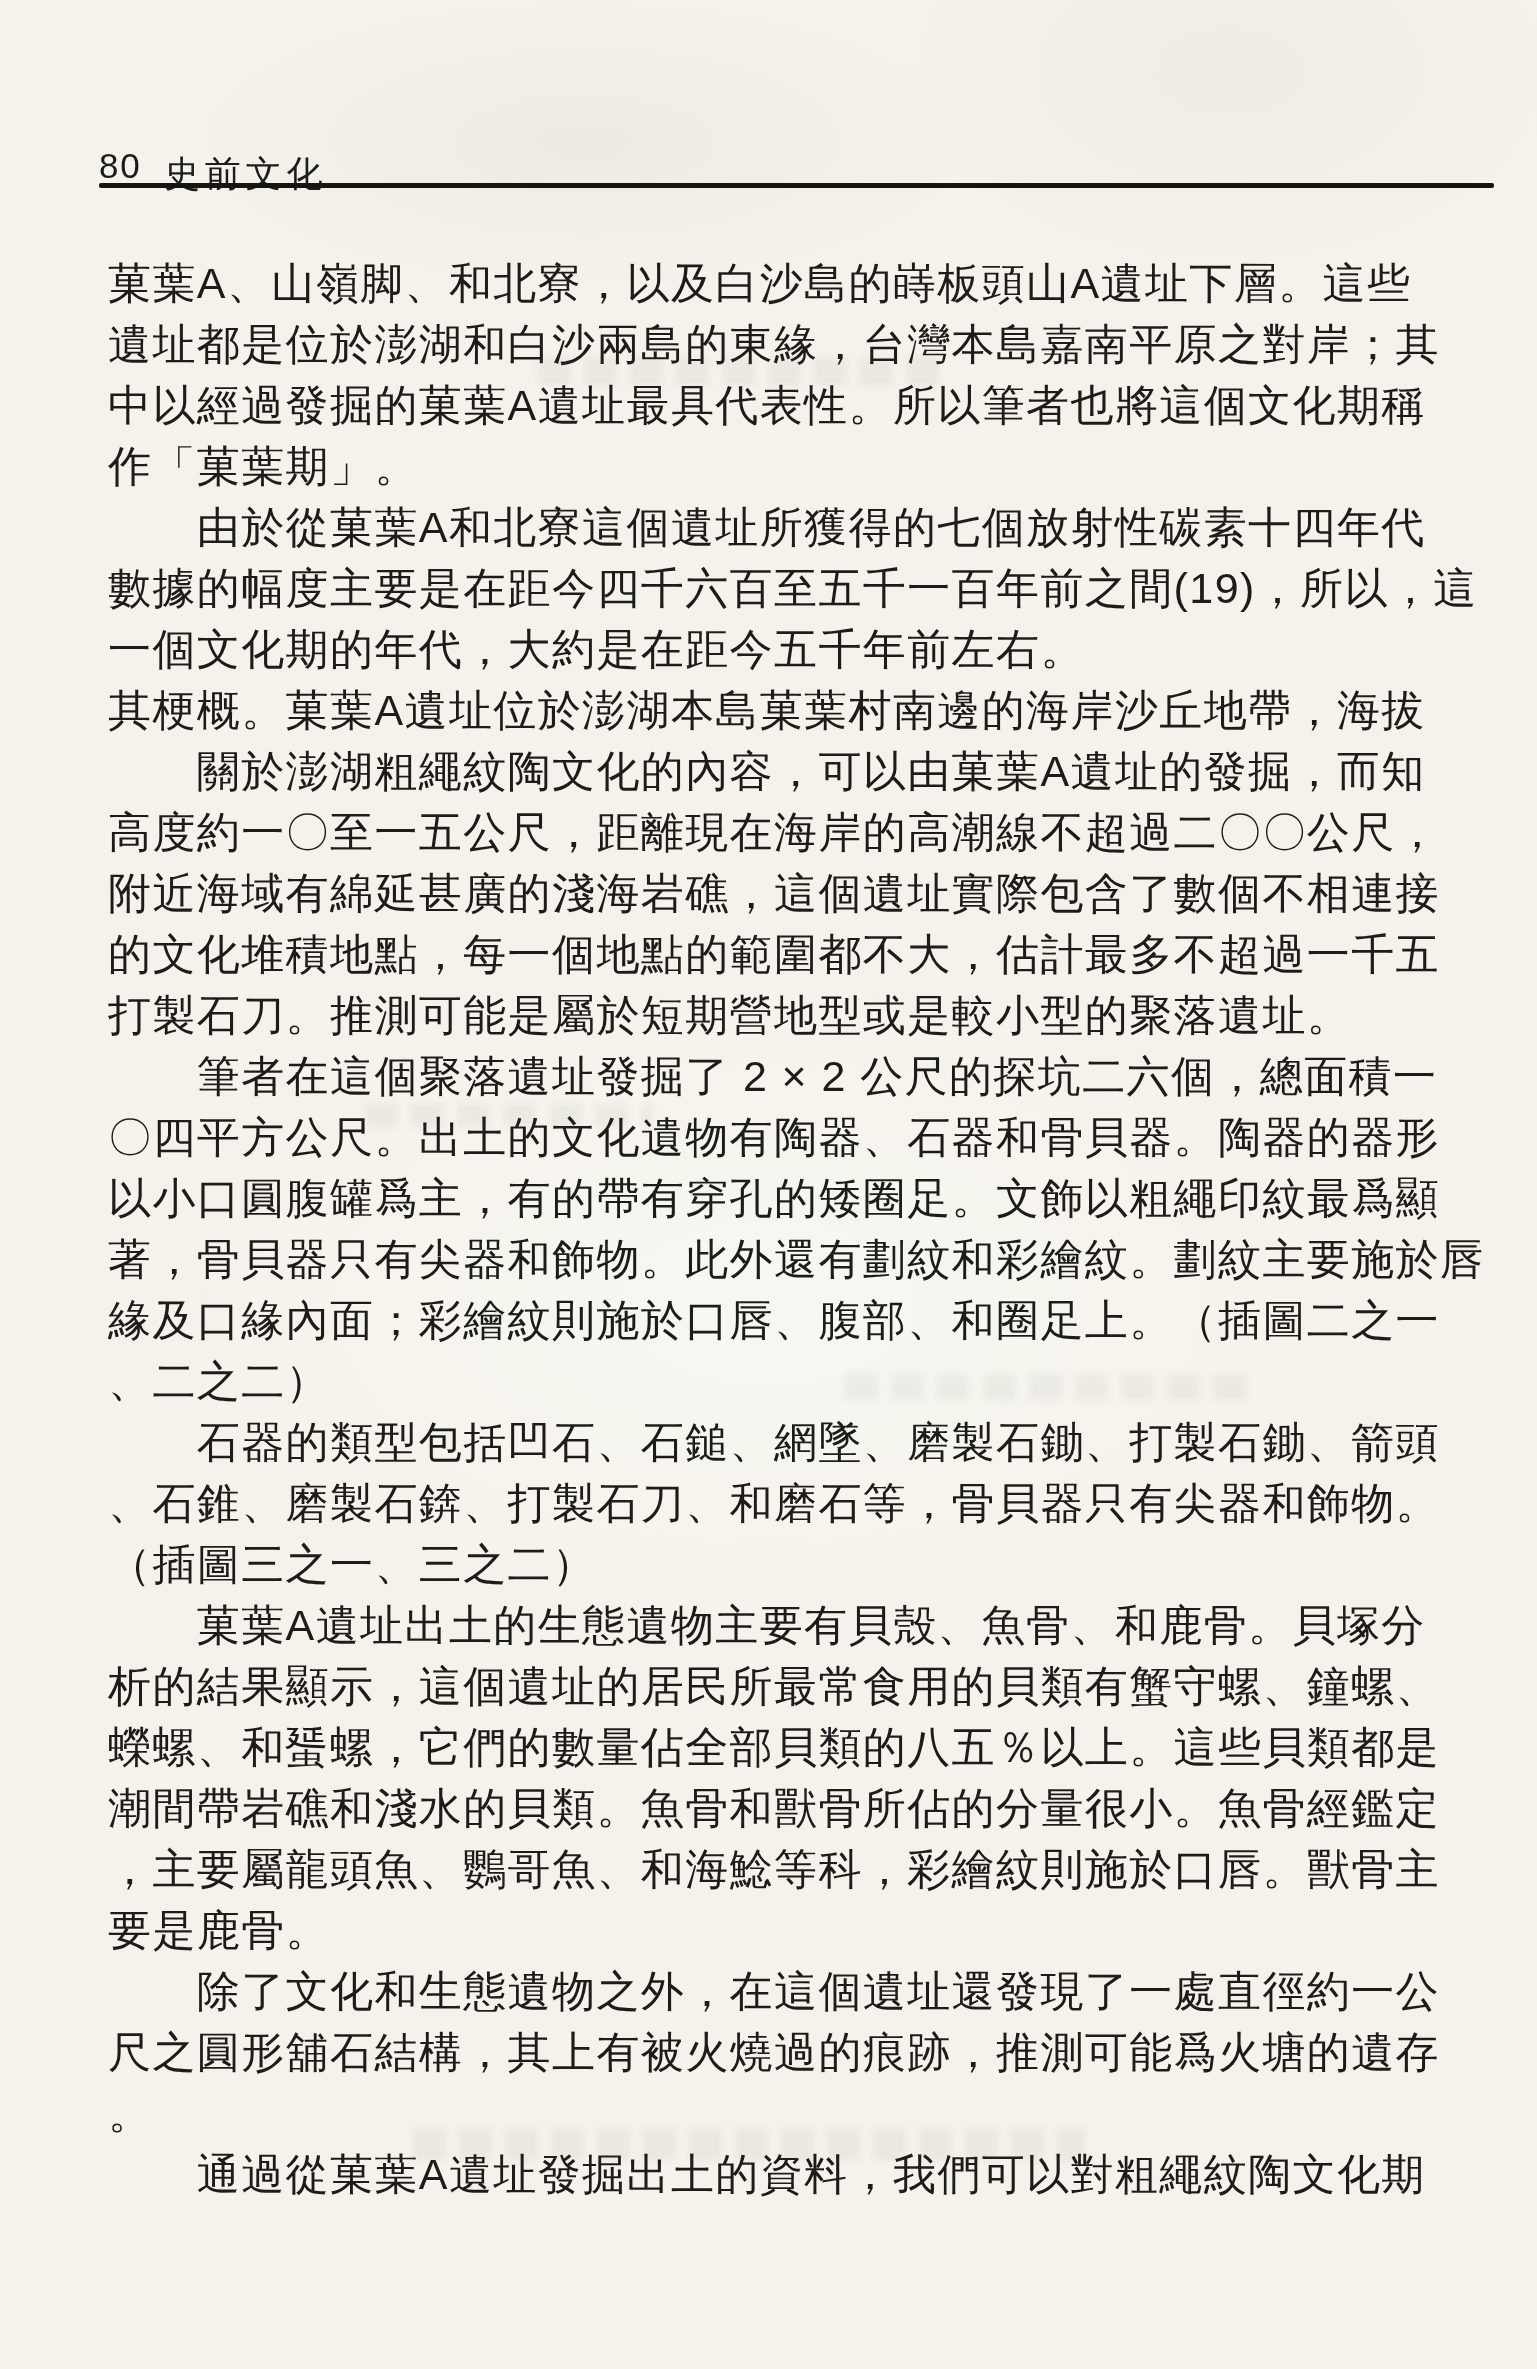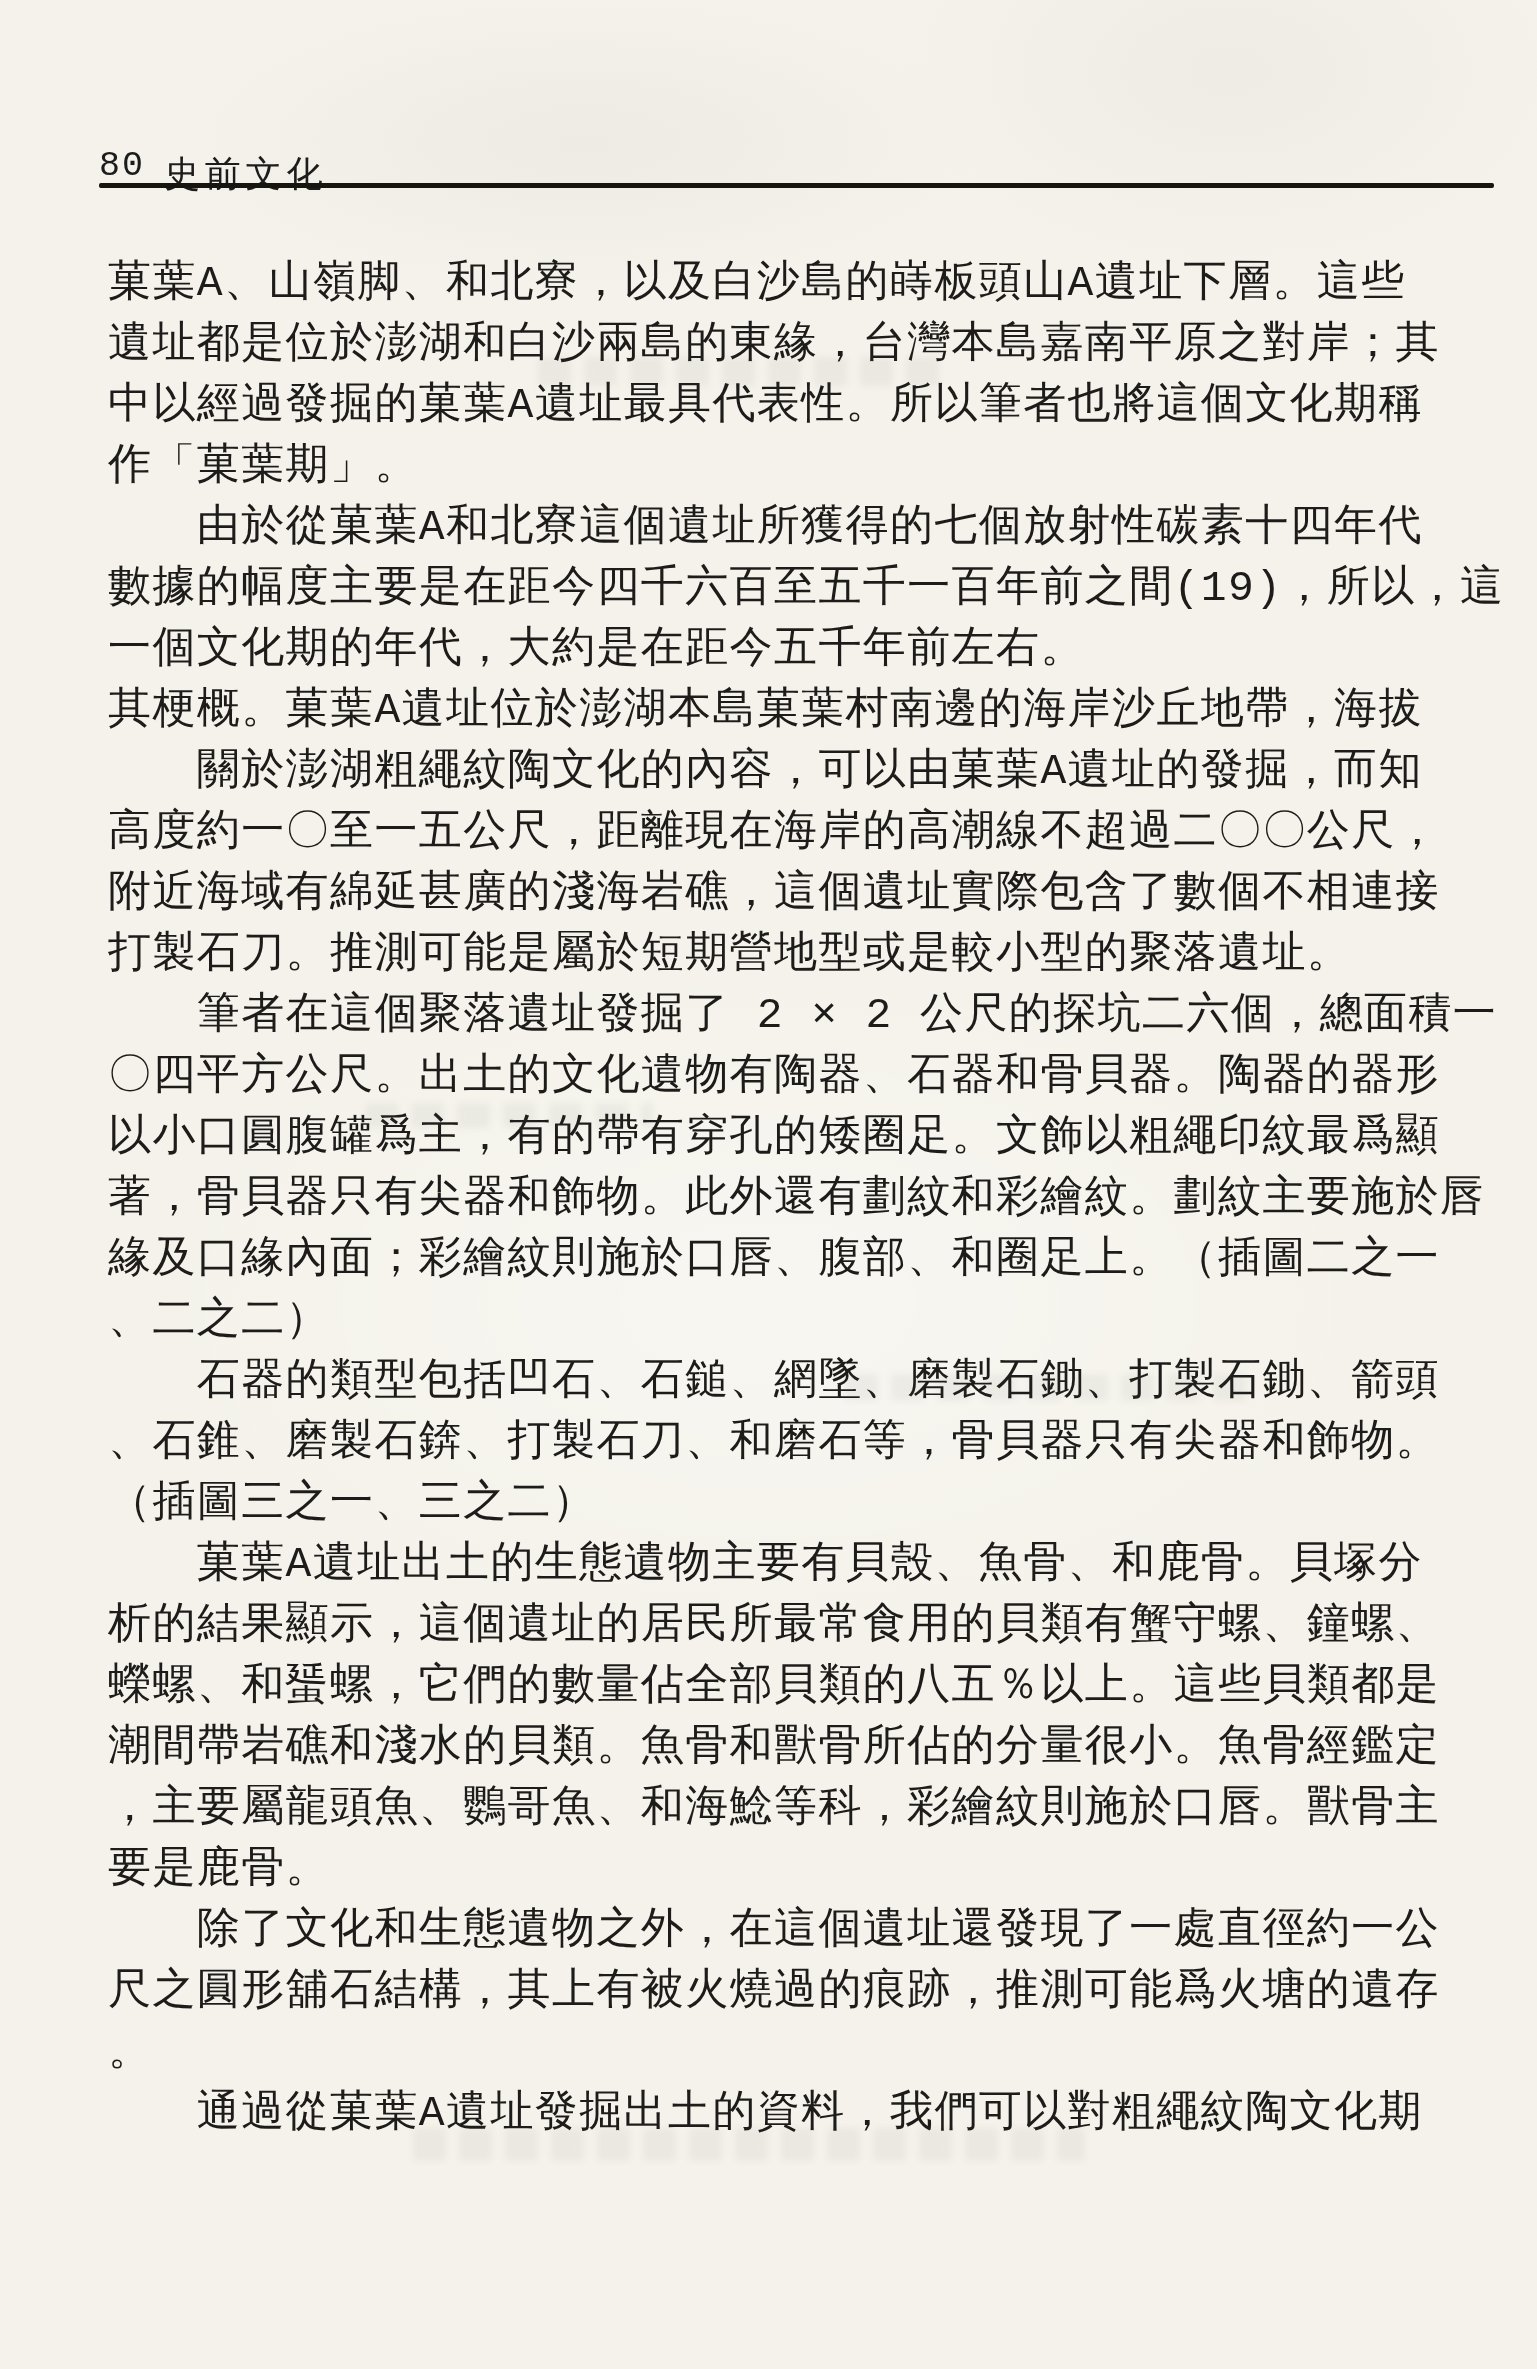--- a/index.html
+++ b/index.html
@@ -7,21 +7,21 @@
     padding: 0;
     background: #d8d6d0;
   }
   .page {
     position: relative;
     width: 1537px;
     height: 2369px;
     margin: 0 auto;
     overflow: hidden;
     color: #1c1c1c;
-    font-family: Liberation Mono, monospace;
+    font-family: Liberation Sans, sans-serif;
     background:
       radial-gradient(ellipse 576px 211px at 38% 6%, rgba(120,118,110,0.06), transparent 70%),
       radial-gradient(ellipse 480px 288px at 80% 3%, rgba(120,118,110,0.05), transparent 70%),
       radial-gradient(ellipse 865px 480px at 50% 55%, rgba(255,255,255,0.35), transparent 75%),
       #f4f2ea;
   }
   
   .running-head {
     position: absolute;
     left: 99px;
@@ -101,20 +101,21 @@
       <div class="line">遺址都是位於澎湖和白沙兩島的東緣，台灣本島嘉南平原之對岸；其</div>
       <div class="line">中以經過發掘的菓葉A遺址最具代表性。所以筆者也將這個文化期稱</div>
       <div class="line">作「菓葉期」。</div>
       <div class="line">　　由於從菓葉A和北寮這個遺址所獲得的七個放射性碳素十四年代</div>
       <div class="line">數據的幅度主要是在距今四千六百至五千一百年前之間(19)，所以，這</div>
       <div class="line">一個文化期的年代，大約是在距今五千年前左右。</div>
       <div class="line">其梗概。菓葉A遺址位於澎湖本島菓葉村南邊的海岸沙丘地帶，海拔</div>
       <div class="line">　　關於澎湖粗繩紋陶文化的內容，可以由菓葉A遺址的發掘，而知</div>
       <div class="line">高度約一〇至一五公尺，距離現在海岸的高潮線不超過二〇〇公尺，</div>
       <div class="line">附近海域有綿延甚廣的淺海岩礁，這個遺址實際包含了數個不相連接</div>
+      <div class="line">的文化堆積地點，每一個地點的範圍都不大，估計最多不超過一千五</div>
       <div class="line">打製石刀。推測可能是屬於短期營地型或是較小型的聚落遺址。</div>
       <div class="line">　　筆者在這個聚落遺址發掘了 2 × 2 公尺的探坑二六個，總面積一</div>
       <div class="line">〇四平方公尺。出土的文化遺物有陶器、石器和骨貝器。陶器的器形</div>
       <div class="line">以小口圓腹罐爲主，有的帶有穿孔的矮圈足。文飾以粗繩印紋最爲顯</div>
       <div class="line">著，骨貝器只有尖器和飾物。此外還有劃紋和彩繪紋。劃紋主要施於唇</div>
       <div class="line">緣及口緣內面；彩繪紋則施於口唇、腹部、和圈足上。（插圖二之一</div>
       <div class="line">、二之二）</div>
       <div class="line">　　石器的類型包括凹石、石鎚、網墜、磨製石鋤、打製石鋤、箭頭</div>
       <div class="line">、石錐、磨製石錛、打製石刀、和磨石等，骨貝器只有尖器和飾物。</div>
       <div class="line">（插圖三之一、三之二）</div>

